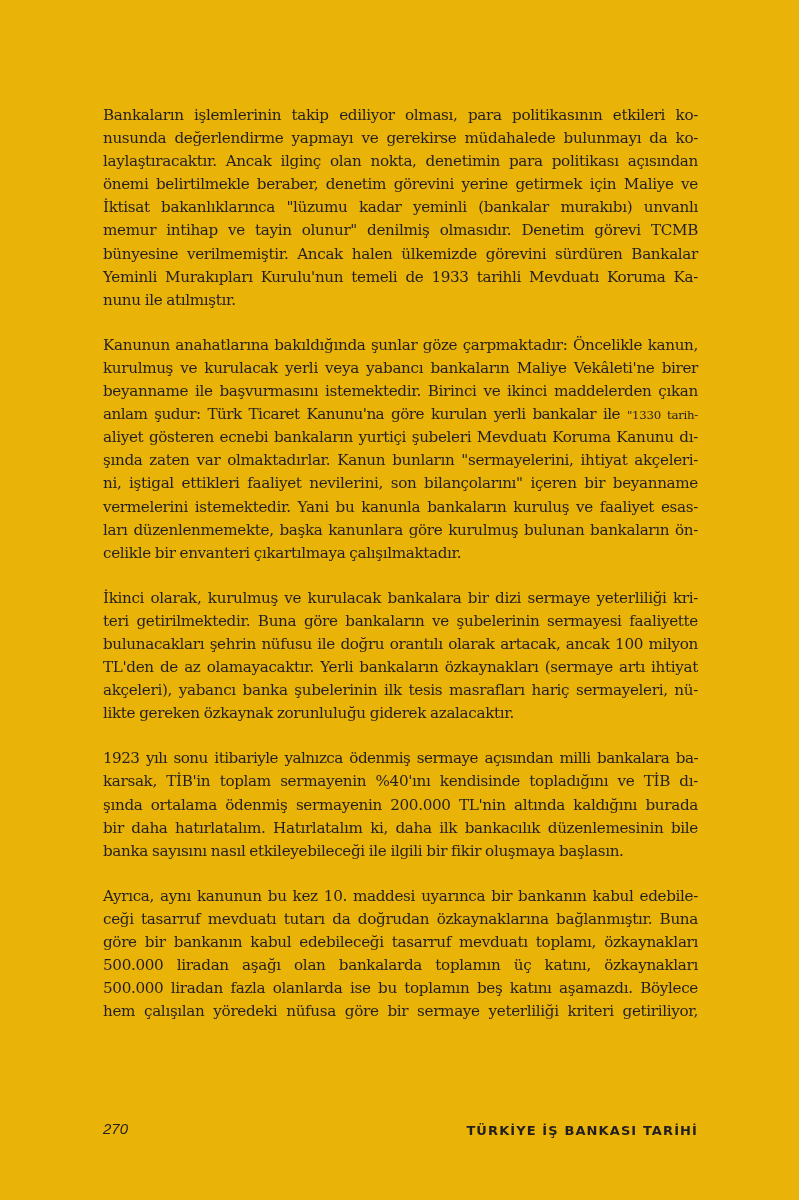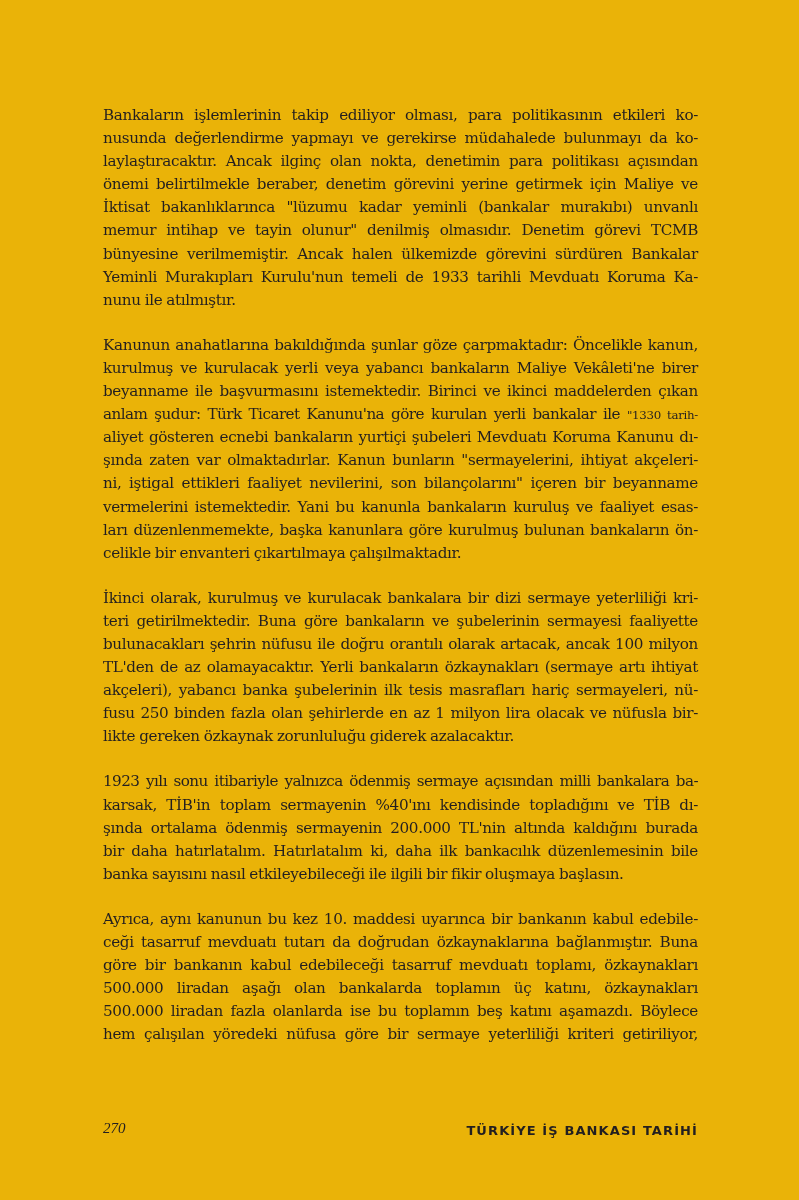--- a/index.html
+++ b/index.html
@@ -57,21 +57,21 @@
       position: absolute;
       left: 103px;
       top: 1120px;
       width: 595px;
       height: 24px;
     }
     .page-number {
       position: absolute;
       left: 0;
       top: 0;
-      font-family: Liberation Serif, serif;
+      font-family: Liberation Sans, sans-serif;
       font-style: italic;
       font-size: 15px;
       color: #231f20;
     }
     .running-title {
       position: absolute;
       right: 0;
       top: 3px;
       font-family: "DejaVu Sans", "Liberation Sans", sans-serif;
       font-size: 13px;
@@ -111,21 +111,20 @@
       <span class="line">ları düzenlenmemekte, başka kanunlara göre kurulmuş bulunan bankaların ön-</span>
       <span class="line last">celikle bir envanteri çıkartılmaya çalışılmaktadır.</span>
     </p>
 
     <p class="para">
       <span class="line">İkinci olarak, kurulmuş ve kurulacak bankalara bir dizi sermaye yeterliliği kri-</span>
       <span class="line">teri getirilmektedir. Buna göre bankaların ve şubelerinin sermayesi faaliyette</span>
       <span class="line">bulunacakları şehrin nüfusu ile doğru orantılı olarak artacak, ancak 100 milyon</span>
       <span class="line">TL'den de az olamayacaktır. Yerli bankaların özkaynakları (sermaye artı ihtiyat</span>
       <span class="line">akçeleri), yabancı banka şubelerinin ilk tesis masrafları hariç sermayeleri, nü-</span>
-      <span class="line">fusu 250 binden fazla olan şehirlerde en az 1 milyon lira olacak ve nüfusla bir-</span>
       <span class="line last">likte gereken özkaynak zorunluluğu giderek azalacaktır.</span>
     </p>
 
     <p class="para">
       <span class="line dense">1923 yılı sonu itibariyle yalnızca ödenmiş sermaye açısından milli bankalara ba-</span>
       <span class="line">karsak, TİB'in toplam sermayenin %40'ını kendisinde topladığını ve TİB dı-</span>
       <span class="line">şında ortalama ödenmiş sermayenin 200.000 TL'nin altında kaldığını burada</span>
       <span class="line">bir daha hatırlatalım. Hatırlatalım ki, daha ilk bankacılık düzenlemesinin bile</span>
       <span class="line last">banka sayısını nasıl etkileyebileceği ile ilgili bir fikir oluşmaya başlasın.</span>
     </p>

